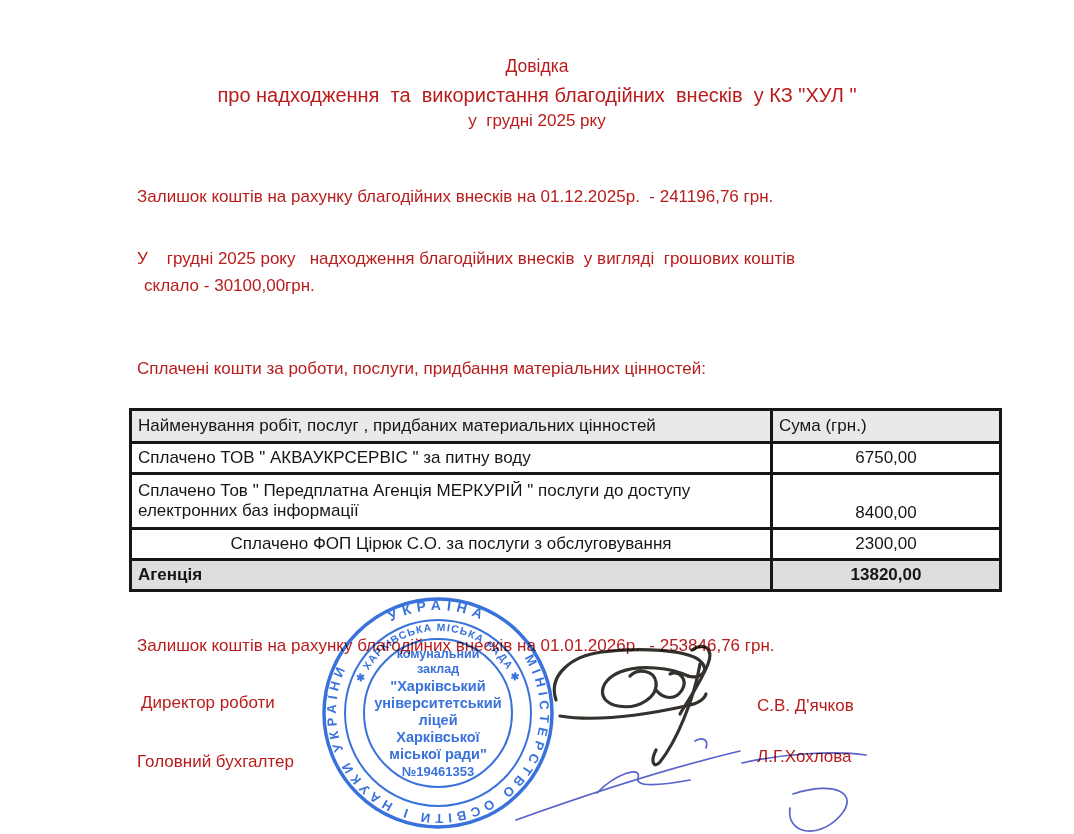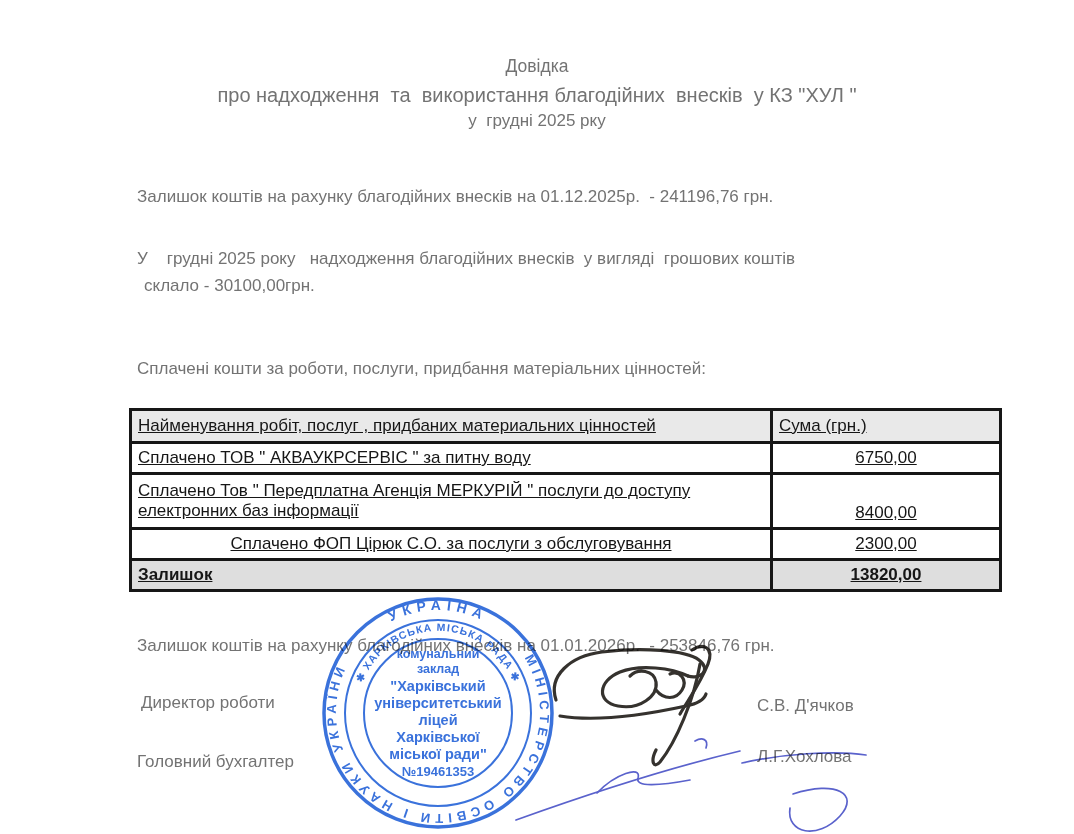--- a/index.html
+++ b/index.html
@@ -1,37 +1,37 @@
 <!DOCTYPE html>
 <html><head>
 <meta charset="utf-8">
 <style>
   html,body{margin:0;padding:0;background:#ffffff;}
   body{
     width:1074px;height:834px;position:relative;overflow:hidden;
     font-family:"Liberation Sans",sans-serif;color:#1c1c1c;
   }
   .abs{position:absolute;}
-  .line{white-space:pre;font-size:17px;color:#737373;}
+  .line{white-space:pre;font-size:17px;color:#b91c1c;}
   .titles{left:0;width:1074px;text-align:center;}
   .t1{top:56px;font-size:17.5px;}
   .t2{top:84px;font-size:20px;}
   .t3{top:111px;font-size:17px;}
   .p-balance-start{top:187px;left:137px;}
   .p-income-1{top:249px;left:137px;}
   .p-income-2{top:276px;left:144px;}
   .p-spent{top:359px;left:137px;}
   .p-balance-end{top:636px;left:137px;}
 
   table.doc{
     position:absolute;left:129px;top:408px;width:846px;
     border-collapse:collapse;table-layout:fixed;
     font-size:17px;color:#161616;
   }
-  table.doc td{border:3px solid #161616;padding:2px 6px;overflow:hidden;text-decoration:underline;}
+  table.doc td{border:3px solid #161616;padding:2px 6px;overflow:hidden;}
   td.c-name{width:626px;}
   td.c-sum{width:214px;text-align:center;}
   tr.hdr td{background:#e9e9e9;height:26px;}
   tr.hdr .c-sum{text-align:left;margin-top:40px;}
   tr.r1 td{height:24px;}
   tr.r2 td{height:46px;}
   tr.r2 .c-sum{vertical-align:bottom;padding-bottom:4px;}
   tr.r3 td{height:24px;text-align:center;}
   tr.total td{background:#dedede;font-weight:700;height:24px;}
 
@@ -68,21 +68,21 @@
   </tr>
   <tr class="r2">
     <td class="c-name">Сплачено Тов " Передплатна Агенція МЕРКУРІЙ " послуги  до доступу електронних баз інформації</td>
     <td class="c-sum">8400,00</td>
   </tr>
   <tr class="r3">
     <td class="c-name">Сплачено  ФОП Цірюк С.О. за послуги з обслуговування</td>
     <td class="c-sum">2300,00</td>
   </tr>
   <tr class="total">
-    <td class="c-name">Залишок</td>
+    <td class="c-name">Агенція</td>
     <td class="c-sum">13820,00</td>
   </tr>
 </tbody>
   </table>
 
 <div class="abs line p-balance-end">Залишок коштів на рахунку благодійних внесків на 01.01.2026р.  - 253846,76 грн.</div>
 
 <div class="abs line sig-label-director">Директор роботи</div>
 <div class="abs line sig-name-director">С.В. Д'ячков</div>
 <div class="abs line sig-label-accountant">Головний бухгалтер</div>

